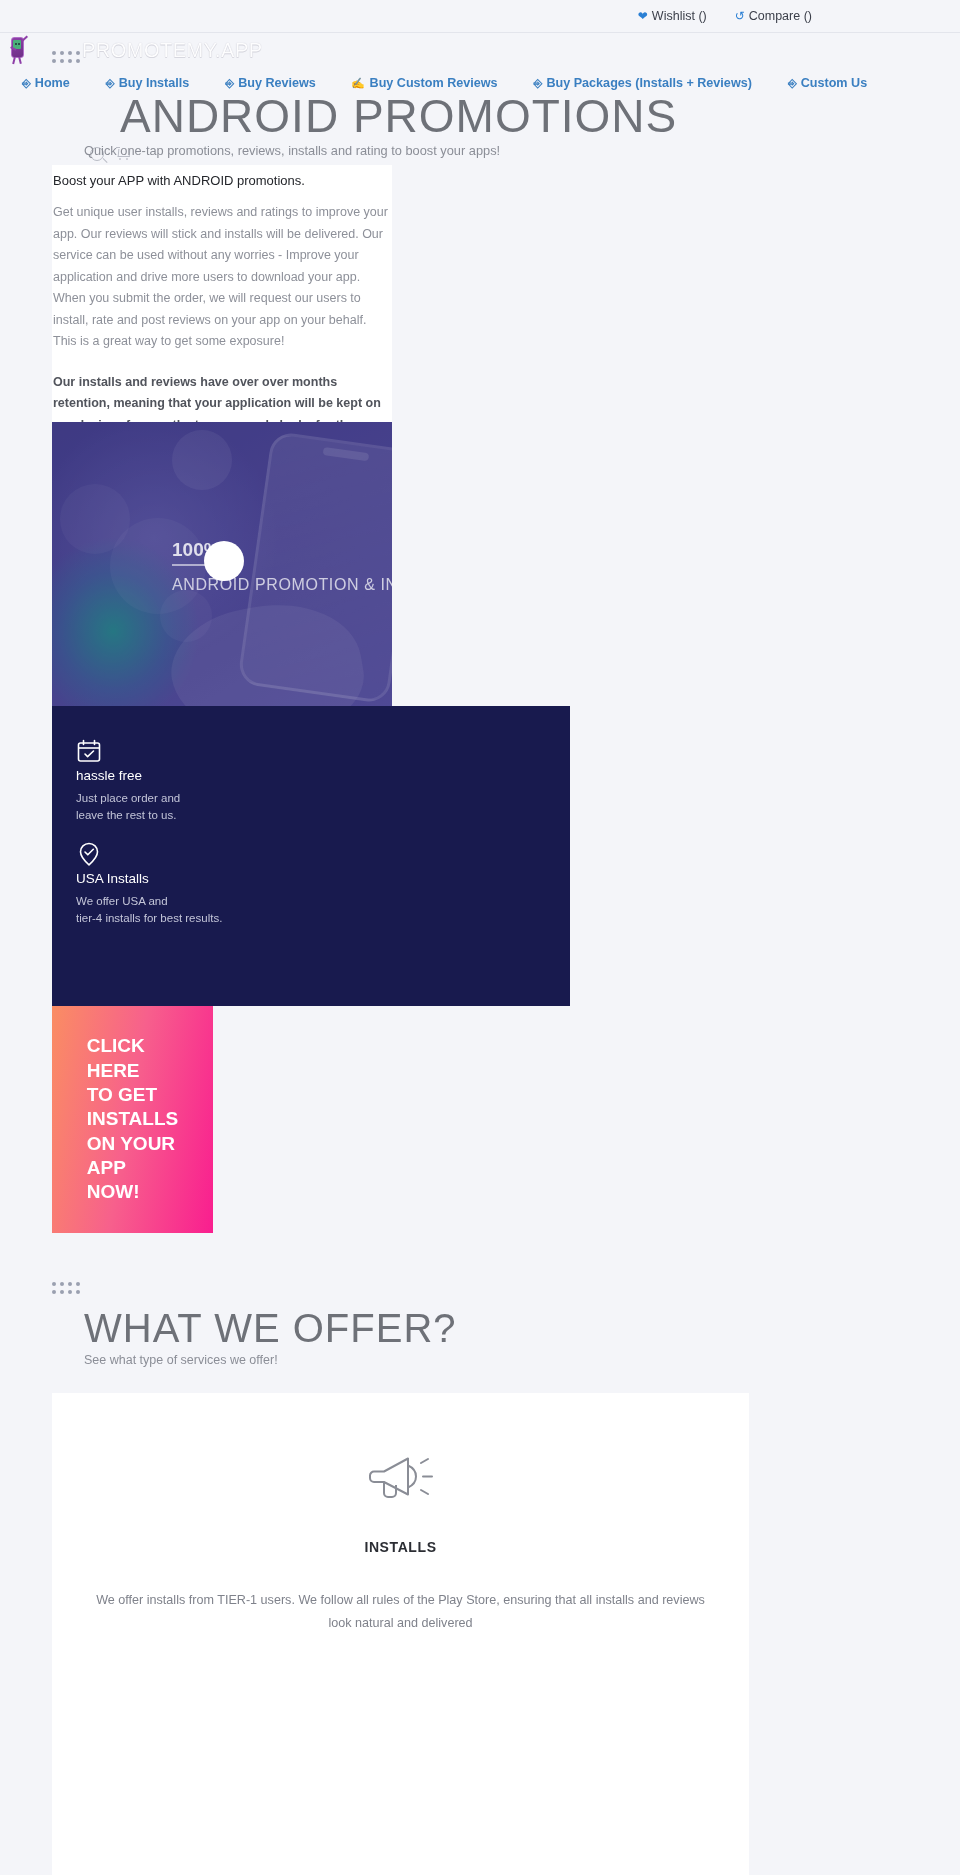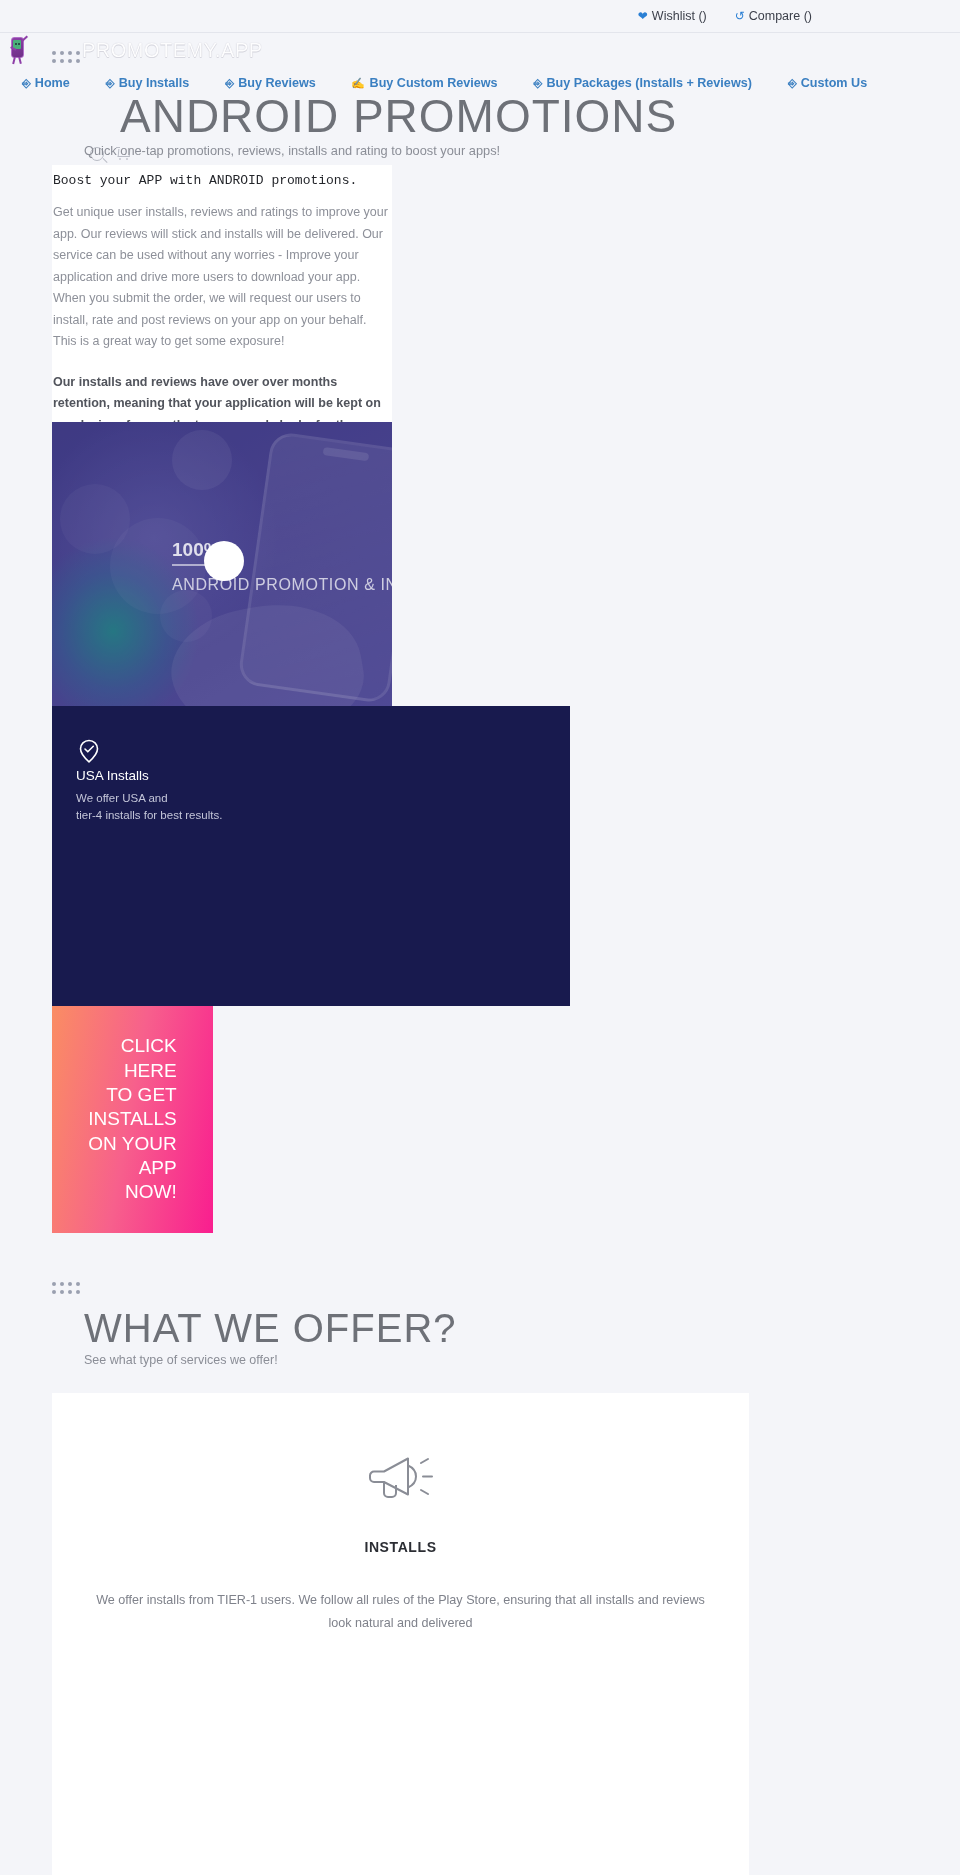--- a/index.html
+++ b/index.html
@@ -127,21 +127,21 @@
 
   
   .text-card {
     position: absolute; left: 52px; top: 165px;
     width: 340px; background: #ffffff;
     padding: 8px 0 0 0;
   }
   .tc-inner { padding: 0 0 0 1px; }
   .tc-head {
     font-size: 13px; color: #24262b; font-weight: 400; margin: 0 0 14px 0;
-    font-family: Liberation Mono, monospace;
+    font-family: Liberation Sans, sans-serif;
   }
   .tc-body {
     font-size: 12.5px; color: #8d9099; line-height: 1.72;
     font-family: "Liberation Sans", sans-serif;
   }
   .tc-bold {
     font-size: 12.5px; color: #51545c; line-height: 1.72; font-weight: bold;
     margin-top: 19px; font-family: "Liberation Sans", sans-serif;
   }
   .start-btn {
@@ -223,22 +223,22 @@
 
   
   .pink-cta {
     position: absolute; left: 52px; top: 1006px;
     width: 161px; height: 227px;
     background: linear-gradient(100deg, #fa8d63 0%, #f7608c 48%, #f91e8f 100%);
     display: flex; align-items: center; justify-content: center;
     cursor: pointer;
   }
   .pink-cta-text {
-    color: #ffffff; font-size: 19px; line-height: 1.28; text-align: right;
-    font-weight: 400; font-family: "Liberation Sans", sans-serif;
+    color: #ffffff; font-size: 19px; line-height: 1.28; text-align: left;
+    font-weight: 700; font-family: "Liberation Sans", sans-serif;
   }
 
   
   .offer-zone { position: absolute; left: 0; top: 1275px; width: 960px; }
   .dotgrid.offer-dots { position: absolute; left: 52px; top: 7px; }
   .offer-title {
     position: absolute; left: 84px; top: 31px;
     font-size: 40px; color: #6e7178; letter-spacing: 1px; font-weight: 400;
     white-space: nowrap; font-family: "Liberation Sans", sans-serif;
   }
@@ -376,20 +376,35 @@
   <div class="vh-overlay"></div>
   <div class="vh-caption">
     <div class="vh-pct">100%</div>
     <div class="vh-cap-sub">ANDROID PROMOTION &amp; INSTALLS</div>
   </div>
   <div class="vh-play"></div>
 </div>
 
 <div class="dark-panel">
 
+  <div class="feat">
+    <span class="feat-icon">
+      <svg width="26" height="26" viewBox="0 0 26 26" fill="none">
+        <rect x="2.5" y="5" width="21" height="18" rx="2" stroke="#fff" stroke-width="1.6"></rect>
+        <path d="M2.5 10h21" stroke="#fff" stroke-width="1.6"></path>
+        <path d="M7.5 2.5v4M18.5 2.5v4" stroke="#fff" stroke-width="1.6" stroke-linecap="round"></path>
+        <path d="M9 16l2.6 2.6L17.5 13" stroke="#fff" stroke-width="1.6" stroke-linecap="round" stroke-linejoin="round"></path>
+      </svg>
+    </span>
+    <div class="feat-title">hassle free</div>
+    <div class="feat-desc">
+      <span>Just place order and</span><br>
+      <span>leave the rest to us.</span>
+    </div>
+  </div>
 
   <div class="feat">
     <span class="feat-icon">
       <svg width="26" height="26" viewBox="0 0 26 26" fill="none">
         <path d="M13 2.5c-4.7 0-8.5 3.7-8.5 8.3 0 5.6 8.5 13 8.5 13s8.5-7.4 8.5-13c0-4.6-3.8-8.3-8.5-8.3z" stroke="#fff" stroke-width="1.6" stroke-linejoin="round"></path>
         <path d="M9 11l2.8 2.8L17.3 8.3" stroke="#fff" stroke-width="1.6" stroke-linecap="round" stroke-linejoin="round"></path>
       </svg>
     </span>
     <div class="feat-title">USA Installs</div>
     <div class="feat-desc">

